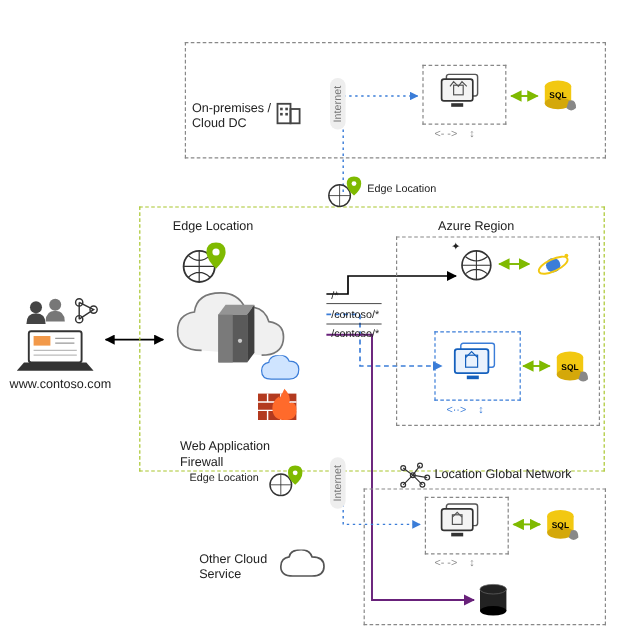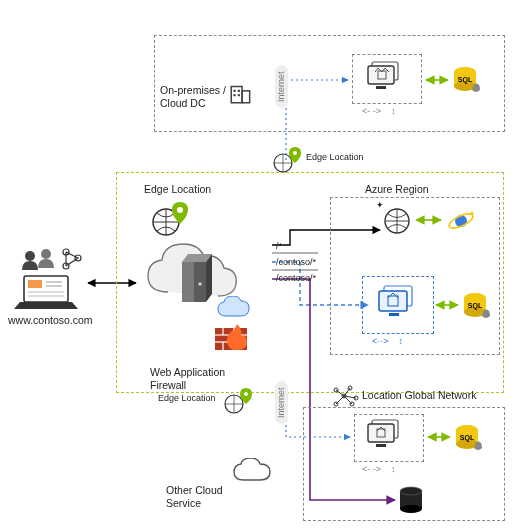--- a/index.html
+++ b/index.html
@@ -230,21 +230,21 @@
         <circle cx="14" cy="12" r="2"></circle>
         <circle cx="6" cy="20" r="2"></circle>
         <circle cx="22" cy="20" r="2"></circle>
         <path d="M6 6 L14 12 L20 4 M14 12 L26 14 M14 12 L6 20 M14 12 L22 20"></path>
       </g>
     </svg>
 </div>
 <div class="label" style="left:362px; top:389px;">Location Global Network</div>
 
 <div class="box" style="left:303px; top:407px; width:202px; height:114px;"></div>
-<div class="label" style="left:166px; top:484px; white-space:pre;">Other Cloud
+<div class="label" style="left:166px; top:460px; white-space:pre;">Other Cloud
 Service</div>
 <div class="icon-stack" style="left:232px; top:458px;">
   <svg width="40" height="28">
       <path d="M12 22 q-10 0 -10 -8 q0 -7 7 -8 q1 -6 10 -6 q7 0 9 6 q10 0 10 8 q0 8 -10 8 z" fill="#fff" stroke="#555" stroke-width="1.4"></path>
     </svg>
 </div>
 
 <div class="box" style="left:354px; top:414px; width:70px; height:48px;"></div>
 <div class="icon-stack" style="left:366px; top:418px;">
   <svg width="42" height="36">

